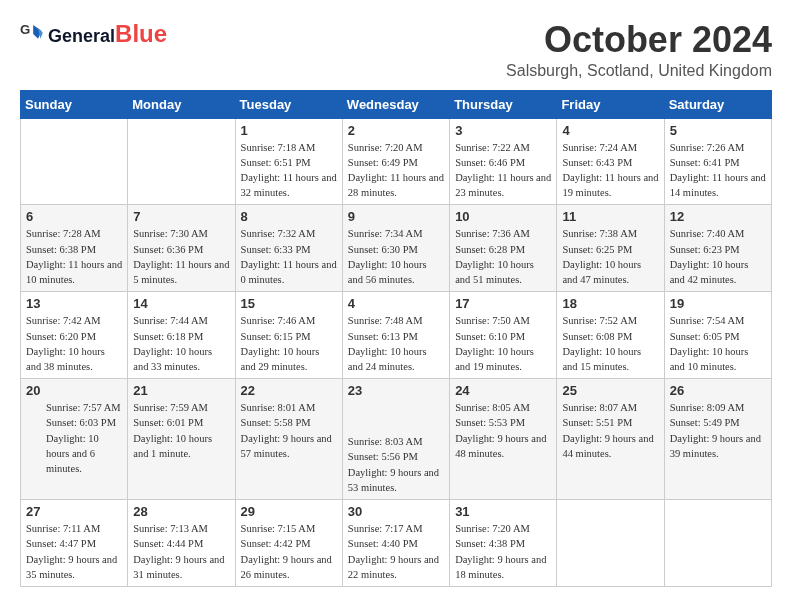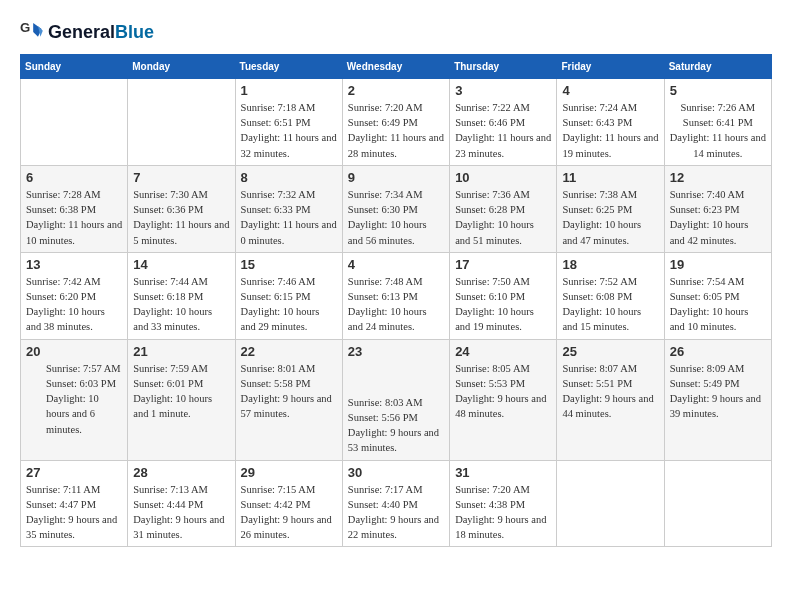--- a/index.html
+++ b/index.html
@@ -42,21 +42,21 @@
     .calendar-table {
       width: 100%;
       border-collapse: collapse;
       font-size: 11px;
     }
     .calendar-table th {
       background-color: #1a5fb4;
       color: #fff;
       padding: 6px 4px;
       text-align: left;
-      font-size: 10px;
+      font-size: 13px;
       font-weight: bold;
       border: 1px solid #1a5fb4;
     }
     .calendar-table td {
       border: 1px solid #ccc;
       vertical-align: top;
       padding: 4px 5px;
       min-height: 80px;
       height: 80px;
       width: calc(100% / 7);
@@ -87,23 +87,27 @@
 
 <div class="header-area">
   <div class="logo">
     <svg class="logo-icon" viewBox="0 0 40 40" xmlns="http://www.w3.org/2000/svg">
       <text y="20" font-size="22" font-weight="bold" fill="#333">G</text>
       <path d="M22 5 L36 15 L30 28 L22 20 Z" fill="#1a5fb4"></path>
       <path d="M30 10 L38 18 L34 28 Z" fill="#4a8fd4"></path>
     </svg>
     <div>
       <div>
-        <span style="font-size:18px;font-weight:bold;color:#0f172a;">General</span><span style="font-size:18px;font-weight:bold;color:#0369a1;">Blue</span>
+        <span style="font-size:18px;font-weight:bold;color:#0f172a;">General</span><span style="font-size:24px;font-weight:bold;color:#ef4444;">Blue</span>
       </div>
     </div>
+  </div>
+  <div class="title-area">
+    <div class="month-title">October 2024</div>
+    <div class="location-title">Salsburgh, Scotland, United Kingdom</div>
   </div>
 </div>
 
 <table class="calendar-table">
   <thead>
     <tr id="header-row">
     <th>Sunday</th>
         <th>Monday</th>
         <th>Tuesday</th>
         <th>Wednesday</th>
@@ -135,21 +139,21 @@
 Daylight: 11 hours and 23 minutes.</div>
         </td>
         <td>
           <span class="day-number">4</span>
           <div class="day-info" style="white-space: pre-line;">Sunrise: 7:24 AM
 Sunset: 6:43 PM
 Daylight: 11 hours and 19 minutes.</div>
         </td>
         <td>
           <span class="day-number">5</span>
-          <div class="day-info" style="white-space: pre-line; text-align: center;">Sunrise: 7:26 AM
+          <div class="day-info" style="white-space: pre-line;">Sunrise: 7:26 AM
 Sunset: 6:41 PM
 Daylight: 11 hours and 14 minutes.</div>
         </td>
       </tr>
       <tr>
         <td>
           <span class="day-number">6</span>
           <div class="day-info" style="white-space: pre-line;">Sunrise: 7:28 AM
 Sunset: 6:38 PM
 Daylight: 11 hours and 10 minutes.</div>

